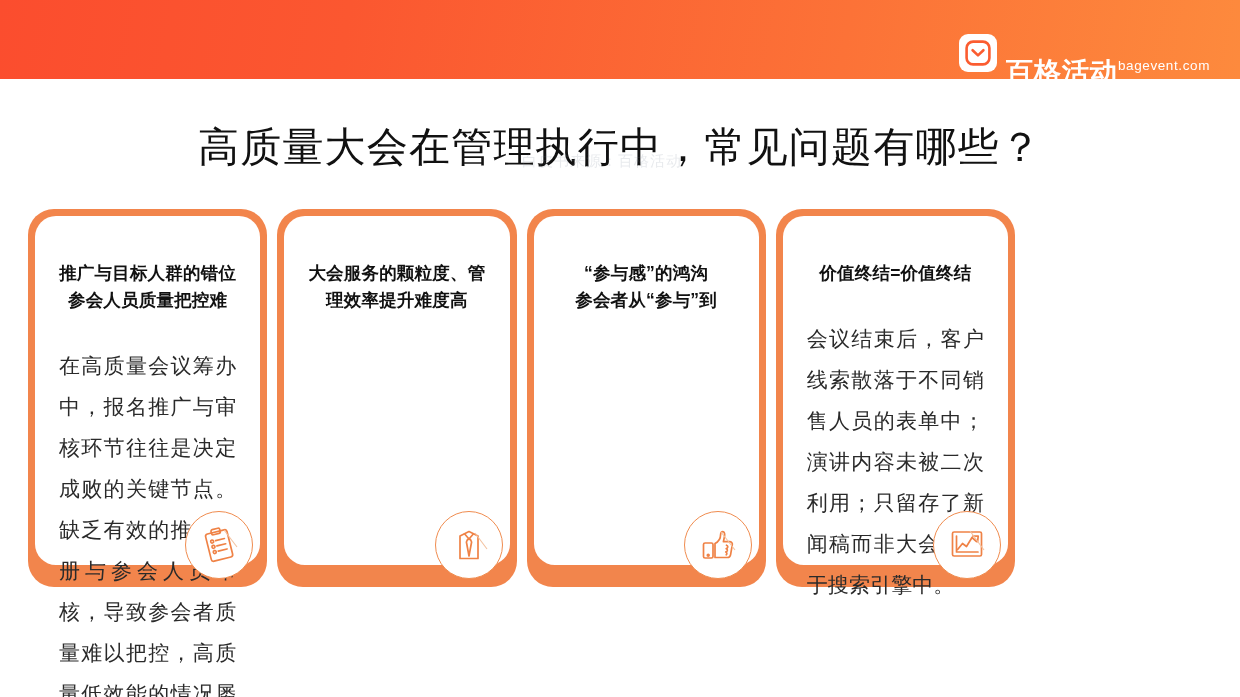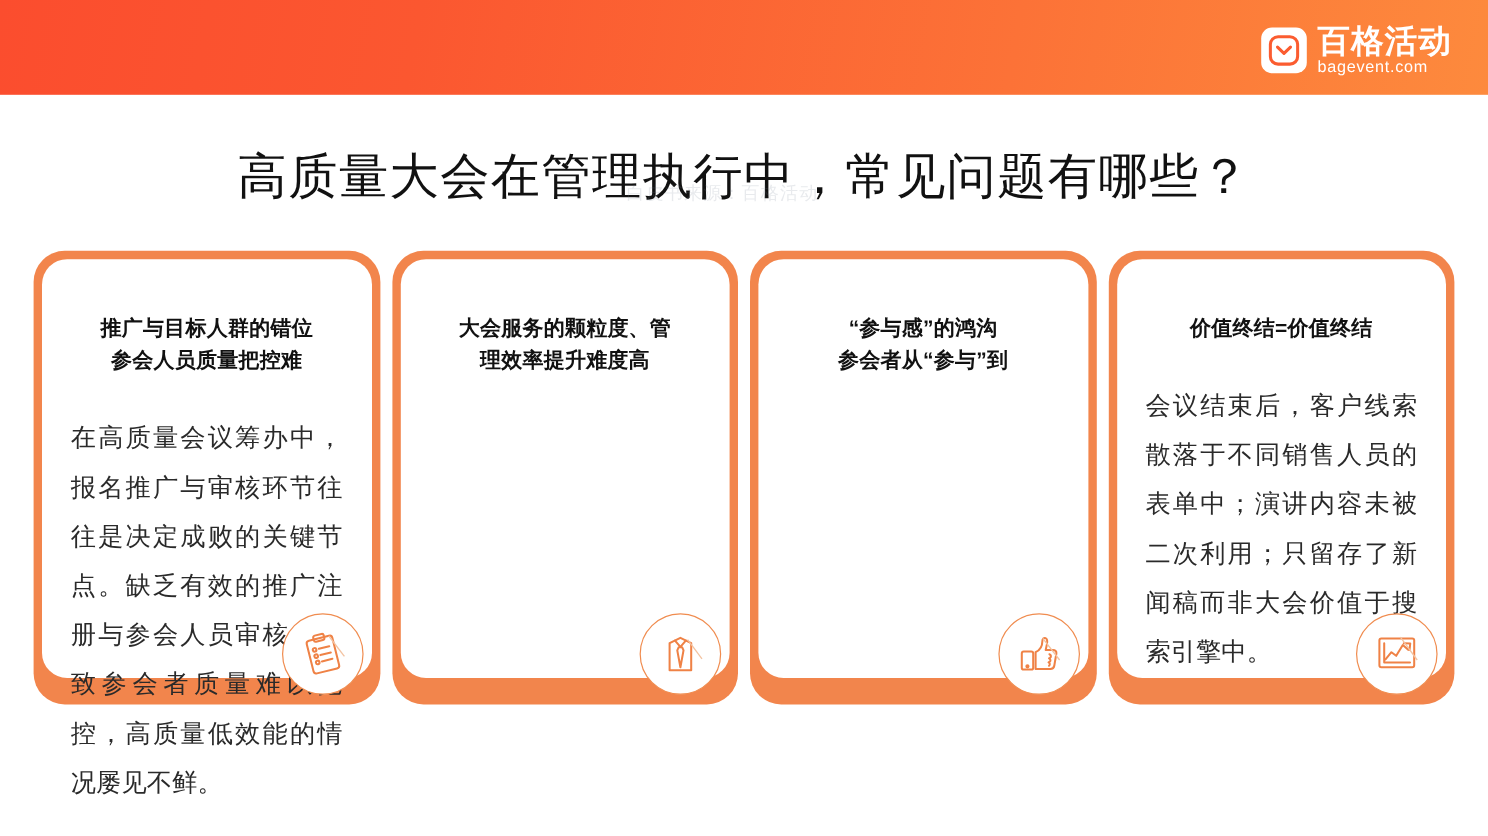--- a/index.html
+++ b/index.html
@@ -40,21 +40,21 @@
     border-radius: 9px;
     background: #ffffff;
     display: flex;
     align-items: center;
     justify-content: center;
     flex: none;
   }
 
   .logo-mark svg { display: block; }
 
-  .logo-text { display: flex; flex-direction: column; align-items: flex-start; }
+  .logo-text { display: flex; flex-direction: row; align-items: flex-start; margin-top: 38px; }
 
   .logo-cn {
     color: #ffffff;
     font-size: 27px;
     font-weight: bold;
     line-height: 1.05;
     letter-spacing: 1px;
     white-space: nowrap;
   }
 
@@ -92,21 +92,21 @@
     letter-spacing: 1px;
     white-space: nowrap;
     user-select: none;
   }
 
   
   .cards {
     position: absolute;
     left: 28px;
     top: 209px;
-    width: 1184px;
+    width: 987px;
     height: 378px;
     display: flex;
     gap: 10px;
     justify-content: space-between;
   }
 
   .card {
     position: relative;
     flex: 1 1 0;
     background: #f2854c;

